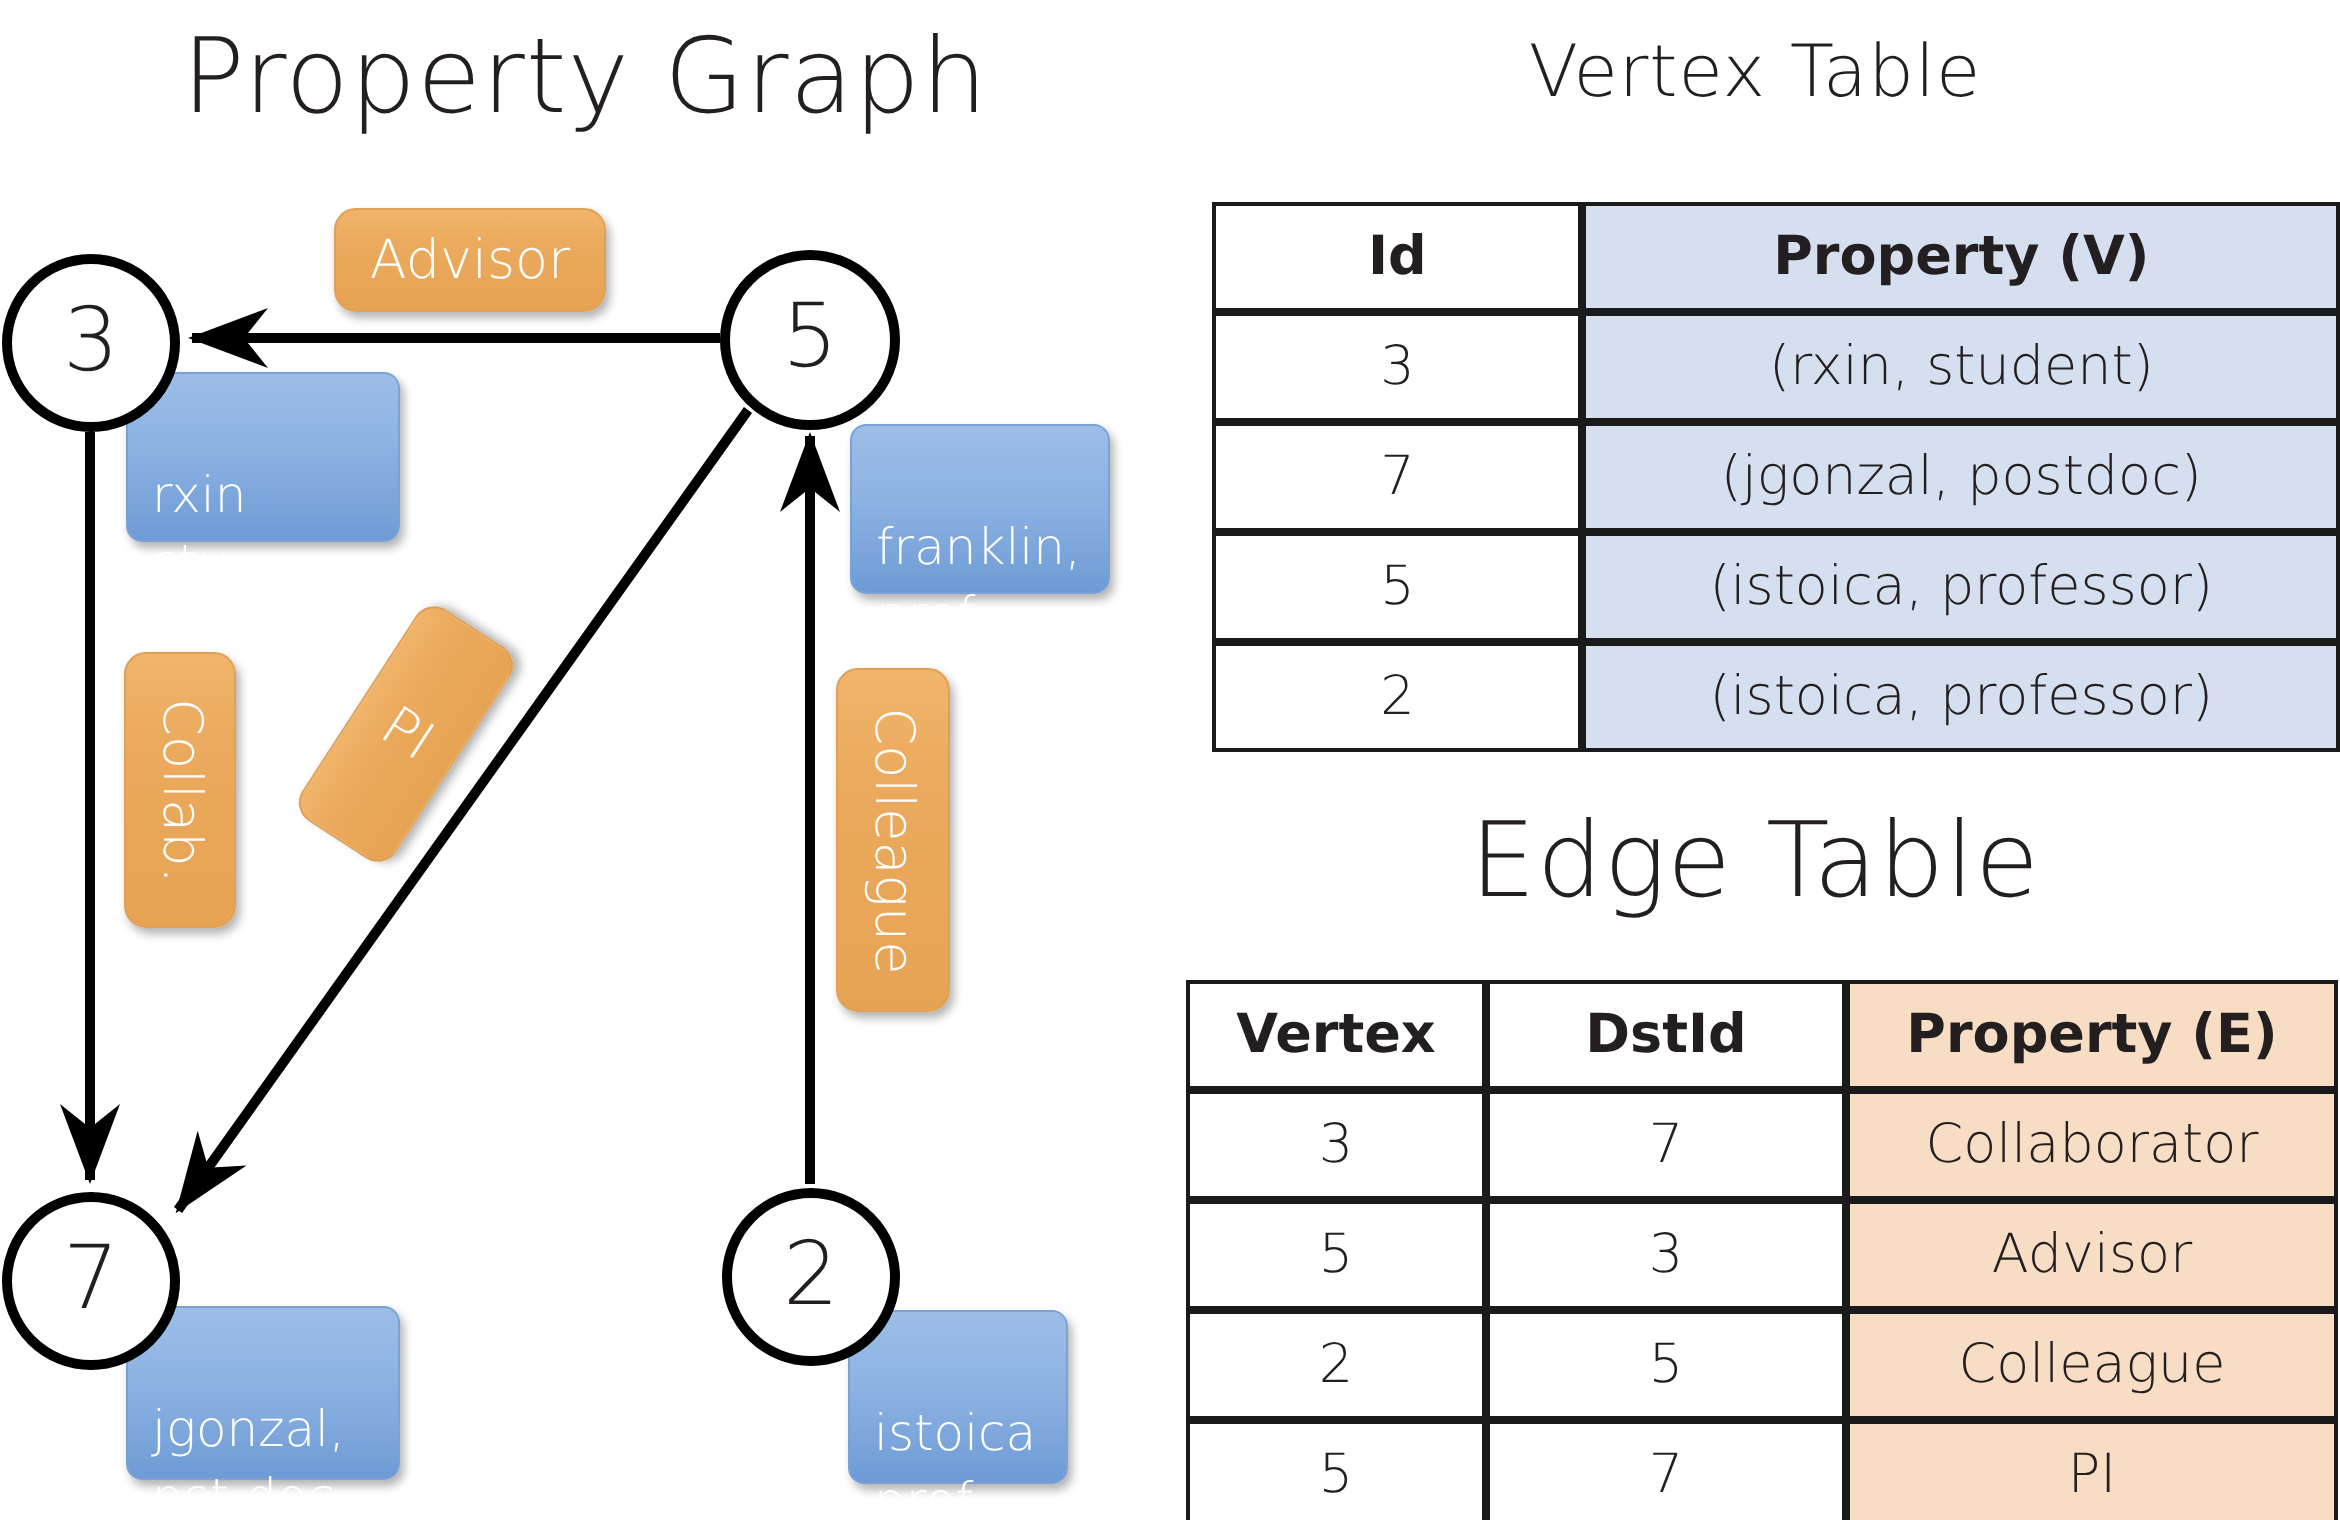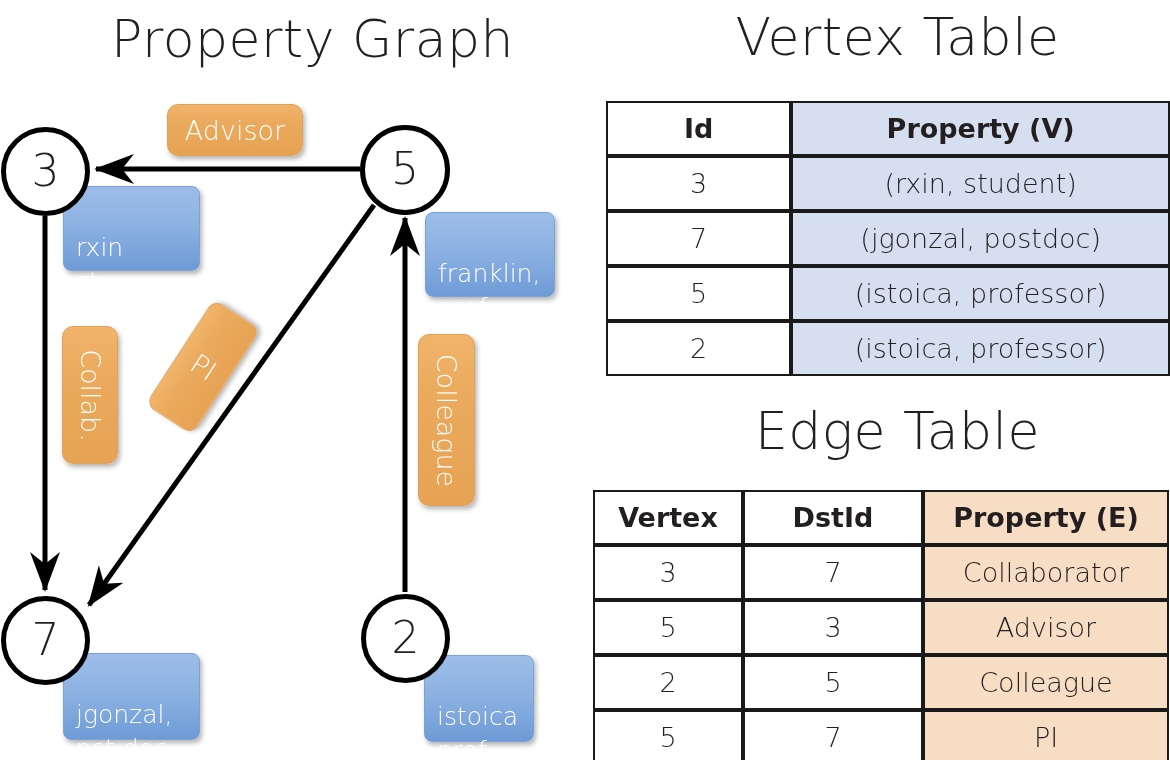--- a/index.html
+++ b/index.html
@@ -14,24 +14,23 @@
 
   
   .title{
     position:absolute;
     font-family:"DejaVu Sans", sans-serif;
     font-weight:300;
     color:#231f20;
     letter-spacing:0.5px;
     white-space:nowrap;
     text-align:center;
-    padding-left:20px;
   }
   #title-property-graph{left:0;top:8px;width:585px;font-size:52px;line-height:62px;}
-  #title-vertex-table{left:585px;top:6px;width:585px;font-size:52px;line-height:62px;}
+  #title-vertex-table{left:585px;top:6px;width:585px;font-size:36px;line-height:62px;}
   #title-edge-table{left:585px;top:400px;width:585px;font-size:52px;line-height:62px;}
 
   
   #graph-svg{position:absolute;left:0;top:0;width:585px;height:760px;}
 
   
   .node{
     position:absolute;
     border:5px solid #000;
     border-radius:50%;

